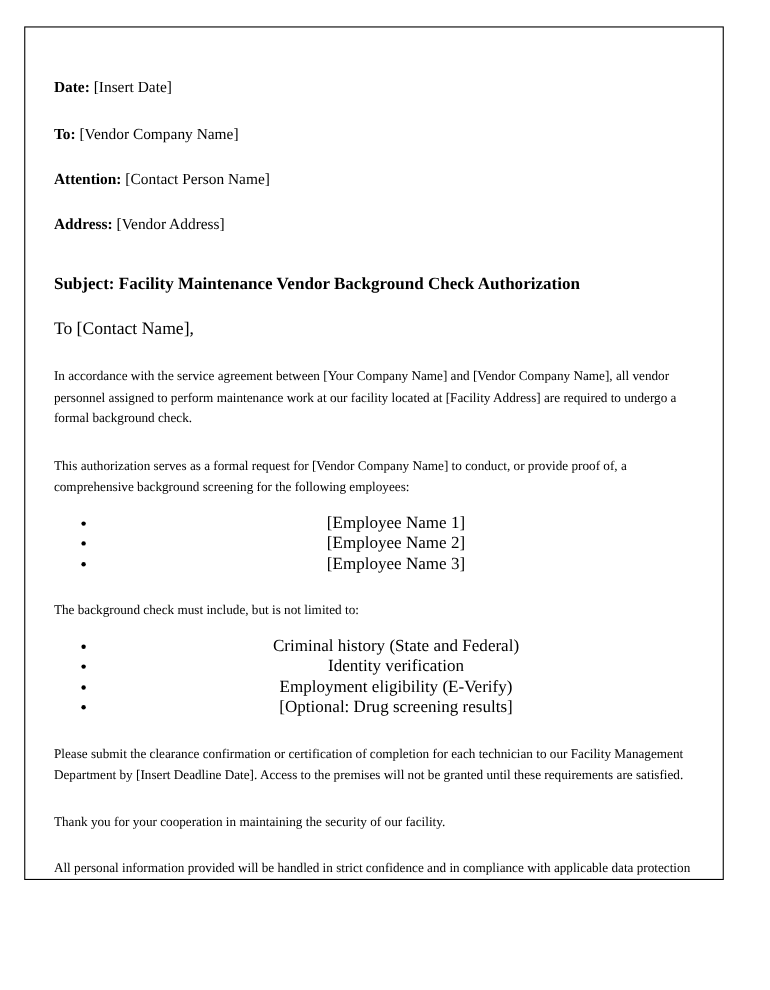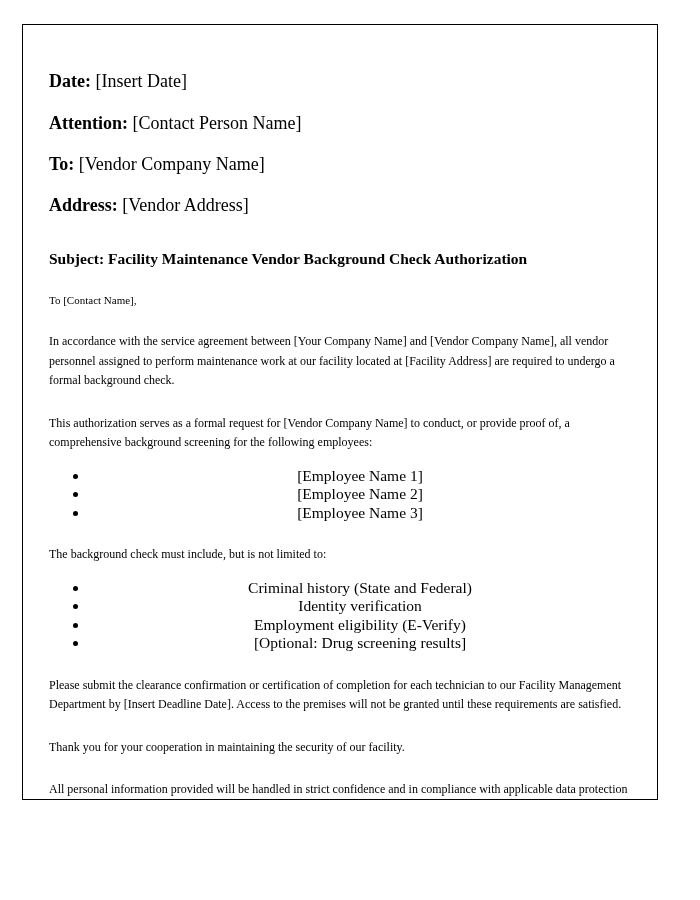--- a/index.html
+++ b/index.html
@@ -22,39 +22,39 @@
     height: 776px;
     border: 1px solid #000000;
     box-sizing: border-box;
     background: #ffffff;
     overflow: hidden;
   }
   .content {
     padding: 24px 26px 0 26px;
   }
   .line {
-    font-size: 18px;
+    font-size: 14px;
     line-height: 18px;
     margin-top: 23px;
   }
   .bold { font-weight: bold; }
 
   .block-date { margin-top: 8px; }
   .block-to { margin-top: 24px; }
   .block-to .line { margin-bottom: 1px; }
 
   .subject {
     margin-top: 36px;
     font-size: 15.5px;
     font-weight: bold;
     line-height: 18px;
   }
   .salutation {
     margin-top: 23px;
-    font-size: 11px;
+    font-size: 16px;
     line-height: 18px;
   }
   p.para {
     margin: 23px 0 0 0;
     font-size: 12px;
     line-height: 19.5px;
     text-align: left;
   }
   ul.bullets {
     margin: 14px 0 0 0;
@@ -77,26 +77,26 @@
 
     <div class="block-date">
       <div class="line">
         <span class="bold">Date:</span>
         <span>[Insert Date]</span>
       </div>
     </div>
 
     <div class="block-to">
       <div class="line">
+        <span class="bold">To:</span>
+        <span>[Vendor Company Name]</span>
+      </div>
+      <div class="line">
         <span class="bold">Attention:</span>
         <span>[Contact Person Name]</span>
-      </div>
-      <div class="line">
-        <span class="bold">To:</span>
-        <span>[Vendor Company Name]</span>
       </div>
       <div class="line">
         <span class="bold">Address:</span>
         <span>[Vendor Address]</span>
       </div>
     </div>
 
     <div class="subject">Subject: Facility Maintenance Vendor Background Check Authorization</div>
 
     <div class="salutation">To [Contact Name],</div>

